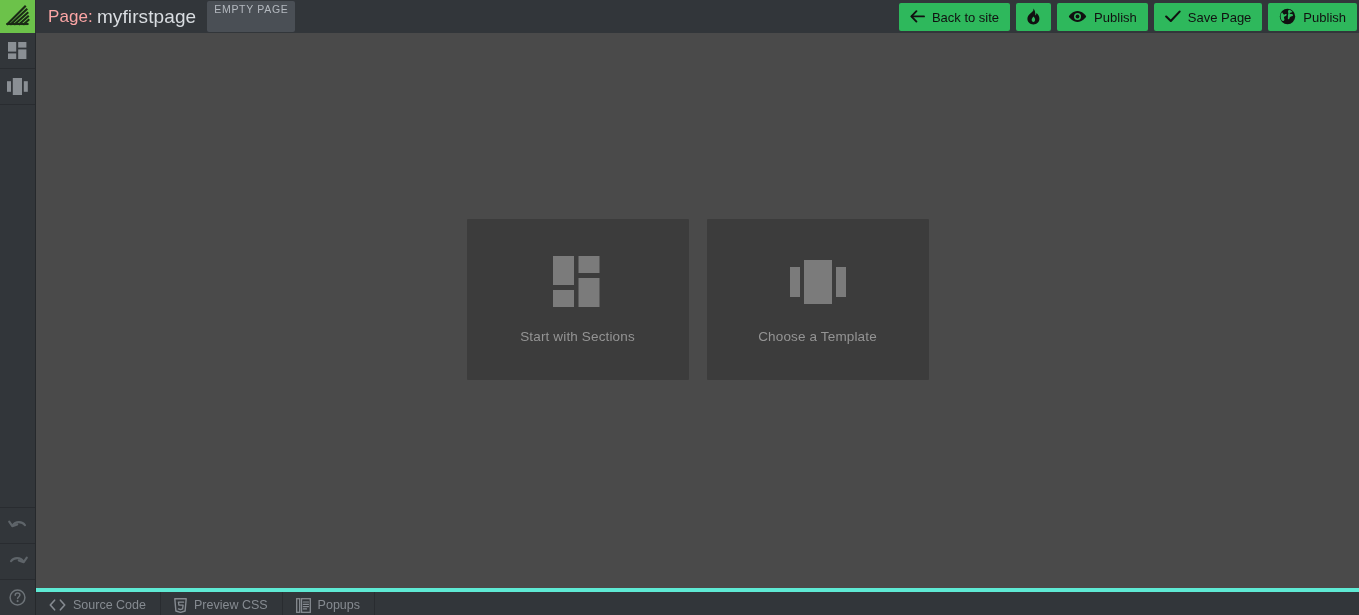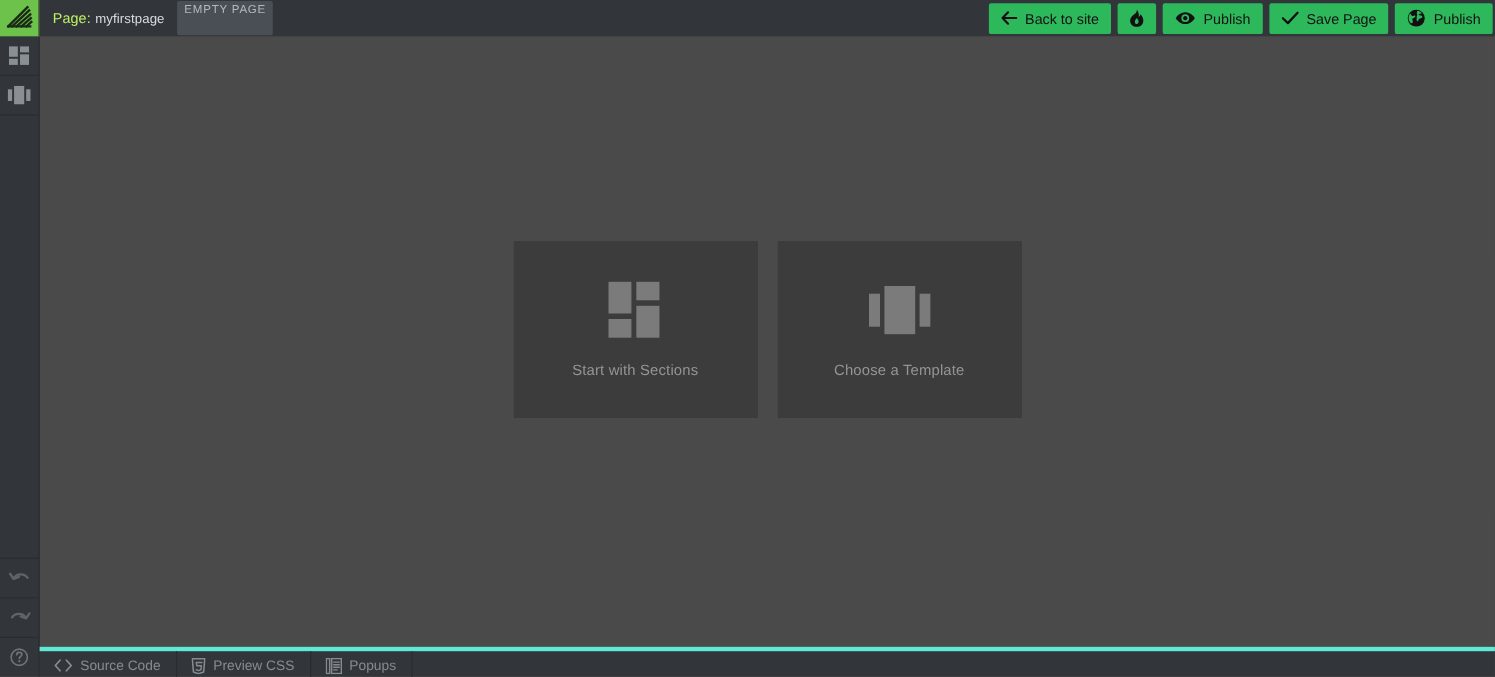--- a/index.html
+++ b/index.html
@@ -37,27 +37,27 @@
   }
   #logo-tile svg { display: block; }
 
   #page-label-wrap {
     display: flex;
     align-items: center;
     margin-left: 12px;
     flex: 0 0 auto;
   }
   .page-prefix {
-    color: #bef264;
-    font-size: 13px;
+    color: #fca5a5;
+    font-size: 17px;
     letter-spacing: .1px;
   }
   .page-name {
     color: #d9dde1;
-    font-size: 12px;
+    font-size: 19px;
     margin-left: 4px;
     letter-spacing: .1px;
   }
   .page-badge {
     margin-left: 11px;
     background: #4a4f55;
     color: #b4b9bf;
     font-size: 10.5px;
     letter-spacing: .7px;
     padding: 3px 6px 18px 7px;

